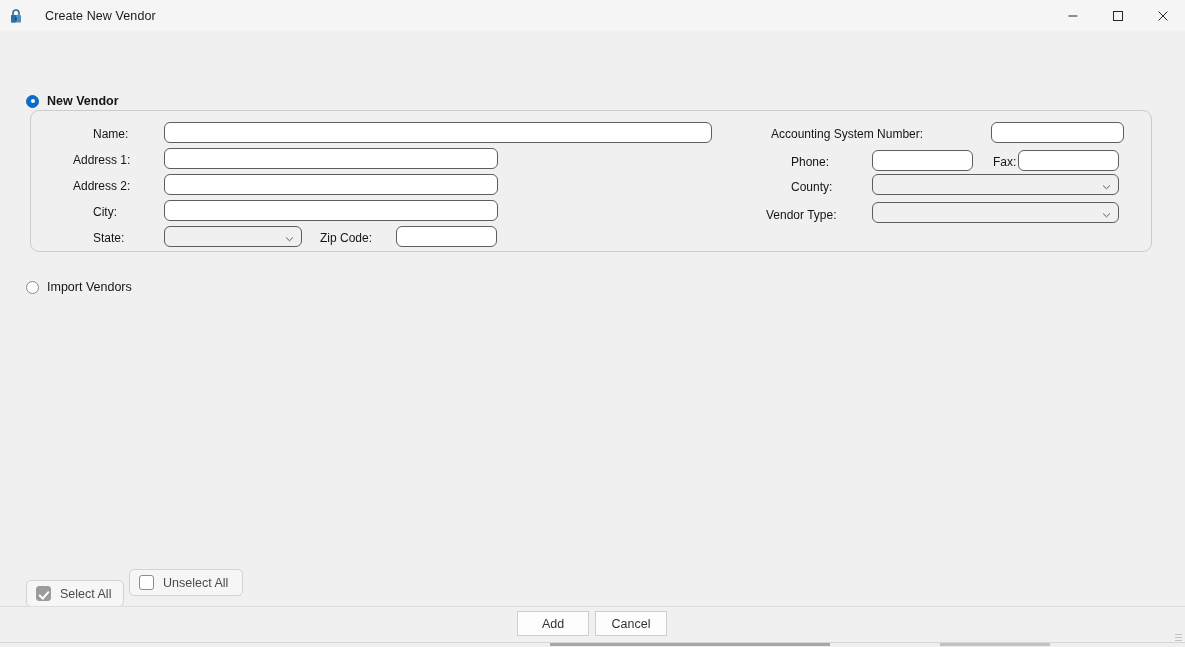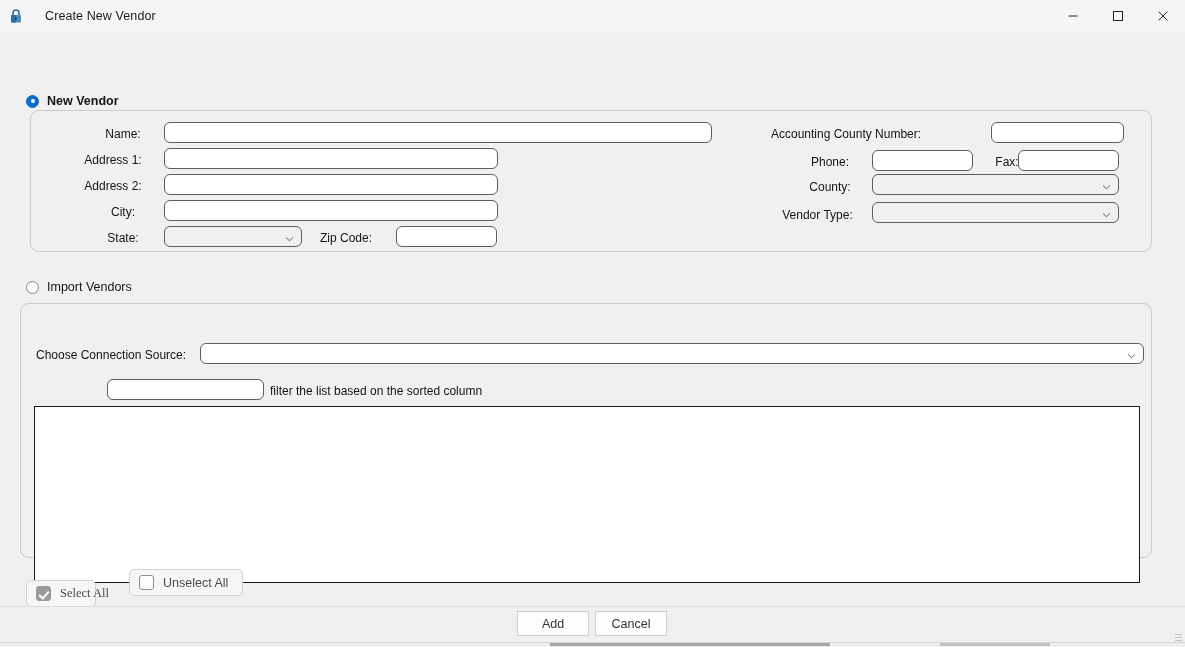--- a/index.html
+++ b/index.html
@@ -144,21 +144,21 @@
     border: 1px solid #cbcbcb;
     border-radius: 9px;
     background: #f0f0f0;
   }
 
   
   .lbl {
     position: absolute;
     font-size: 12px;
     color: #141414;
-    text-align: center;
+    text-align: left;
     white-space: nowrap;
     line-height: 15px;
   }
   .lbl-left {
     text-align: center;
   }
 
   
   .tbox {
     position: absolute;
@@ -332,21 +332,21 @@
         <span class="chev">
           <svg width="9" height="9" viewBox="0 0 10 10">
               <path d="M1.2 3.3L5 7 8.8 3.3" fill="none" stroke="#4a4a4a" stroke-width="1"></path>
             </svg>
         </span>
       </div>
 
       <span class="lbl lbl-left" style="left:289px; top:120px;">Zip Code:</span>
       <input class="tbox" style="left: 365px; top: 115px; width: 101px;" placeholder="">
 
-      <span class="lbl" style="left:740px; top:16px; width:138px;">Accounting County Number:</span>
+      <span class="lbl" style="left:740px; top:16px; width:138px;">Accounting System Number:</span>
       <input class="tbox" style="left: 960px; top: 11px; width: 133px;" placeholder="">
 
       <span class="lbl" style="left:760px; top:44px; width:78px;">Phone:</span>
       <input class="tbox" style="left: 841px; top: 39px; width: 101px;" placeholder="">
 
       <span class="lbl" style="left:936px; top:44px; width:28px;margin-left:26px;">Fax:</span>
       <input class="tbox" style="left: 987px; top: 39px; width: 101px;" placeholder="">
 
       <span class="lbl" style="left:760px; top:69px; width:78px;">County:</span>
       <div class="combo" style="left:841px; top:63px; width:247px;">
@@ -365,38 +365,22 @@
             </svg>
         </span>
       </div>
     </div>
 
     <div class="radio-row" style="left:26px; top:249px;">
       <span class="radio"></span>
       <span class="radio-label">Import Vendors</span>
     </div>
 
-    <div class="groupbox" style="left:20px; top:272px; width:1132px; height:255px;">
-
-      <span class="lbl lbl-left" style="left:15px; top:44px;">Choose Connection Source:</span>
-      <div class="combo white" style="left:179px; top:39px; width:944px;">
-        <span class="chev">
-          <svg width="9" height="9" viewBox="0 0 10 10">
-              <path d="M1.2 3.3L5 7 8.8 3.3" fill="none" stroke="#4a4a4a" stroke-width="1"></path>
-            </svg>
-        </span>
-      </div>
-
-      <input class="tbox" style="left: 86px; top: 75px; width: 157px;" placeholder="">
-      <span class="hint" style="left:249px; top:80px;">filter the list based on the sorted column</span>
-
-      <div class="listbox" style="left:13px; top:102px; width:1106px; height:177px;"></div>
-    </div>
-
-    <div class="checkbtn" style="left:26px; top:549px; width:70px;font-family:Liberation Serif, serif;">
+
+    <div class="checkbtn" style="left:26px; top:549px; width:98px;">
       <span class="cbox checked"></span>
       <span class="checkbtn-label">Select All</span>
     </div>
     <div class="checkbtn" style="left:129px; top:538px; width:114px;">
       <span class="cbox"></span>
       <span class="checkbtn-label">Unselect All</span>
     </div>
 
     <div class="hr" style="left:0px; top:575px; width:1185px;"></div>
 

